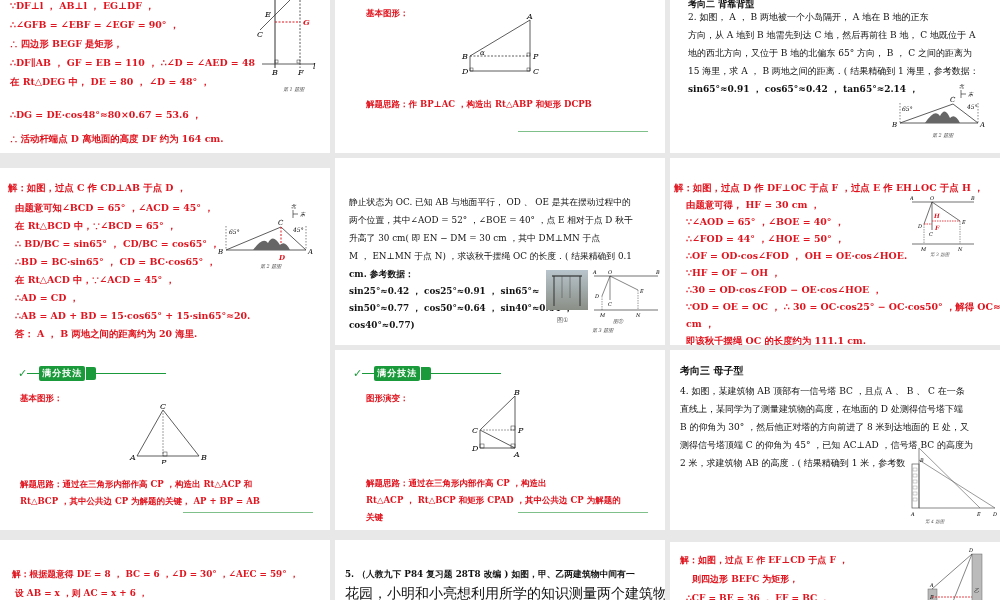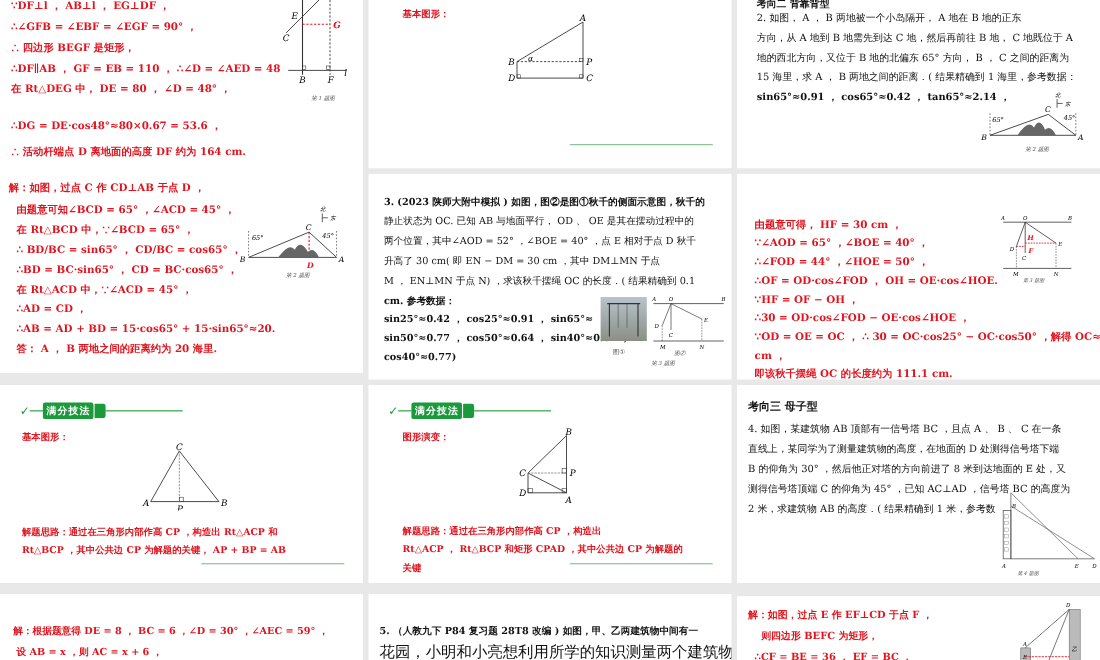--- a/index.html
+++ b/index.html
@@ -59,20 +59,21 @@
     <rect x="72" y="43" width="3" height="3" fill="none" stroke="#333" stroke-width="0.5"></rect>
     <rect x="72" y="58" width="3" height="3" fill="none" stroke="#333" stroke-width="0.5"></rect>
     <rect x="15" y="58" width="3" height="3" fill="none" stroke="#333" stroke-width="0.5"></rect>
     <text x="72" y="9" font-size="8">A</text>
     <text x="7" y="49" font-size="8">B</text>
     <text x="25" y="45" font-size="7">α</text>
     <text x="78" y="49" font-size="8">P</text>
     <text x="7" y="64" font-size="8">D</text>
     <text x="78" y="64" font-size="8">C</text>
   </svg>
+  <div class="line red" style="left:31px;top:108px;font-size:8.5px">解题思路：作 BP⊥AC ，构造出 Rt△ABP 和矩形 DCPB</div>
   <div class="deco" style="left:183px;top:141px;width:130px"></div>
 </div>
 
 <div class="slide" style="left:670px;top:-10px;width:330px;height:163px;">
   <div class="line blk" style="left:18px;top:8px;font-size:9px">考向二  背靠背型</div>
   <div class="line" style="left:18px;top:21px;color:#111;font-size:9px">2.              如图， A ， B 两地被一个小岛隔开， A 地在 B 地的正东</div>
   <div class="line" style="left:18px;top:39px;color:#111;font-size:9px">方向，从 A 地到 B 地需先到达 C 地，然后再前往 B 地， C 地既位于 A</div>
   <div class="line" style="left:18px;top:57px;color:#111;font-size:9px">地的西北方向，又位于 B 地的北偏东 65° 方向， B ， C 之间的距离为</div>
   <div class="line" style="left:18px;top:75px;color:#111;font-size:9px">15 海里，求 A ， B 两地之间的距离．( 结果精确到 1 海里，参考数据：</div>
   <div class="line blk" style="left:18px;top:93px;font-size:9px">sin65°≈0.91 ， cos65°≈0.42 ， tan65°≈2.14 ，</div>
@@ -89,21 +90,21 @@
     <text x="78" y="18" font-size="5" font-style="normal">东</text>
     <text x="2" y="49" font-size="7">B</text>
     <text x="60" y="24" font-size="7">C</text>
     <text x="90" y="49" font-size="7">A</text>
     <text x="12" y="33" font-size="6" font-style="normal">65°</text>
     <text x="77" y="31" font-size="6" font-style="normal">45°</text>
     <text x="42" y="59" font-size="5" font-style="normal" fill="#555">第 2 题图</text>
   </svg>
 </div>
 
-<div class="slide" style="left:0;top:152px;width:330px;height:187px;">
+<div class="slide" style="left:0;top:168px;width:330px;height:187px;">
   <div class="line red" style="left:8px;top:14px">解：如图，过点 C 作 CD⊥AB 于点 D ，</div>
   <div class="line red" style="left:15px;top:34px">由题意可知∠BCD = 65° ，∠ACD = 45° ，</div>
   <div class="line red" style="left:15px;top:52px">在 Rt△BCD 中，∵∠BCD = 65° ，</div>
   <div class="line red" style="left:15px;top:70px">∴ BD/BC = sin65° ， CD/BC = cos65° ，</div>
   <div class="line red" style="left:15px;top:88px">∴BD = BC·sin65° ， CD = BC·cos65° ，</div>
   <div class="line red" style="left:15px;top:106px">在 Rt△ACD 中，∵∠ACD = 45° ，</div>
   <div class="line red" style="left:15px;top:124px">∴AD = CD ，</div>
   <div class="line red" style="left:15px;top:142px">∴AB = AD + BD = 15·cos65° + 15·sin65°≈20.</div>
   <div class="line red" style="left:15px;top:160px">答： A ， B 两地之间的距离约为 20 海里.</div>
   <svg style="position:absolute;left:218px;top:30px" width="110" height="75">
@@ -122,21 +123,20 @@
     <text x="60" y="27" font-size="7">C</text>
     <text x="61" y="62" font-size="7" fill="#e0141e" font-weight="bold">D</text>
     <text x="90" y="56" font-size="7">A</text>
     <text x="11" y="36" font-size="6" font-style="normal">65°</text>
     <text x="75" y="34" font-size="6" font-style="normal">45°</text>
     <text x="42" y="70" font-size="5" font-style="normal" fill="#555">第 2 题图</text>
   </svg>
 </div>
 
 <div class="slide" style="left:335px;top:158px;width:330px;height:187px;">
-  <div class="line" style="left:14px;top:20px;color:#111;font-size:8.8px;font-weight:bold">3. (2023 陕师大附中模拟 ) 如图，图②是图①秋千的侧面示意图，秋千的</div>
   <div class="line" style="left:14px;top:38px;color:#111;font-size:8.8px">静止状态为 OC. 已知 AB 与地面平行， OD 、 OE 是其在摆动过程中的</div>
   <div class="line" style="left:14px;top:56px;color:#111;font-size:8.8px">两个位置，其中∠AOD = 52° ，∠BOE = 40° ，点 E 相对于点 D 秋千</div>
   <div class="line" style="left:14px;top:74px;color:#111;font-size:8.8px">升高了 30 cm( 即 EN − DM = 30 cm ，其中 DM⊥MN 于点</div>
   <div class="line" style="left:14px;top:92px;color:#111;font-size:8.8px">M ， EN⊥MN 于点 N) ，求该秋千摆绳 OC 的长度．( 结果精确到 0.1</div>
   <div class="line blk" style="left:14px;top:110px;font-size:8.8px">cm. 参考数据：</div>
   <div class="line blk" style="left:14px;top:127px;font-size:8.8px;width:190px;overflow:hidden">sin25°≈0.42 ， cos25°≈0.91 ， sin65°≈0.91 ， cos</div>
   <div class="line blk" style="left:14px;top:144px;font-size:8.8px">sin50°≈0.77 ， cos50°≈0.64 ， sin40°≈0.64 ，</div>
   <div class="line blk" style="left:14px;top:161px;font-size:8.8px">cos40°≈0.77)</div>
   <div style="position:absolute;left:211px;top:112px;width:42px;height:40px;background:linear-gradient(#b8c4cc,#8a8f86);">
     <svg width="42" height="40">
@@ -163,20 +163,21 @@
       <text x="16" y="40" font-size="5">C</text>
       <text x="48" y="27" font-size="5">E</text>
     <text x="8" y="51" font-size="5">M</text>
       <text x="44" y="51" font-size="5">N</text>
     <text x="21" y="57" font-size="5" font-style="normal" fill="#555">图②</text>
     <text x="0" y="66" font-size="5" font-style="normal" fill="#555">第 3 题图</text>
   </svg>
 </div>
 
 <div class="slide" style="left:670px;top:158px;width:330px;height:187px;">
+  <div class="line red" style="left:4px;top:24px">解：如图，过点 D 作 DF⊥OC 于点 F ，过点 E 作 EH⊥OC 于点 H ，</div>
   <div class="line red" style="left:16px;top:41px">由题意可得， HF = 30 cm ，</div>
   <div class="line red" style="left:16px;top:58px">∵∠AOD = 65° ，∠BOE = 40° ，</div>
   <div class="line red" style="left:16px;top:75px">∴∠FOD = 44° ，∠HOE = 50° ，</div>
   <div class="line red" style="left:16px;top:92px">∴OF = OD·cos∠FOD ， OH = OE·cos∠HOE.</div>
   <div class="line red" style="left:16px;top:109px">∵HF = OF − OH ，</div>
   <div class="line red" style="left:16px;top:126px">∴30 = OD·cos∠FOD − OE·cos∠HOE ，</div>
   <div class="line red" style="left:16px;top:143px">∵OD = OE = OC ， ∴ 30 = OC·cos25° − OC·cos50° ，解得 OC≈111.1</div>
   <div class="line red" style="left:16px;top:160px">cm ，</div>
   <div class="line red" style="left:16px;top:177px">即该秋千摆绳 OC 的长度约为 111.1 cm.</div>
   <svg style="position:absolute;left:240px;top:36px" width="70" height="72">

